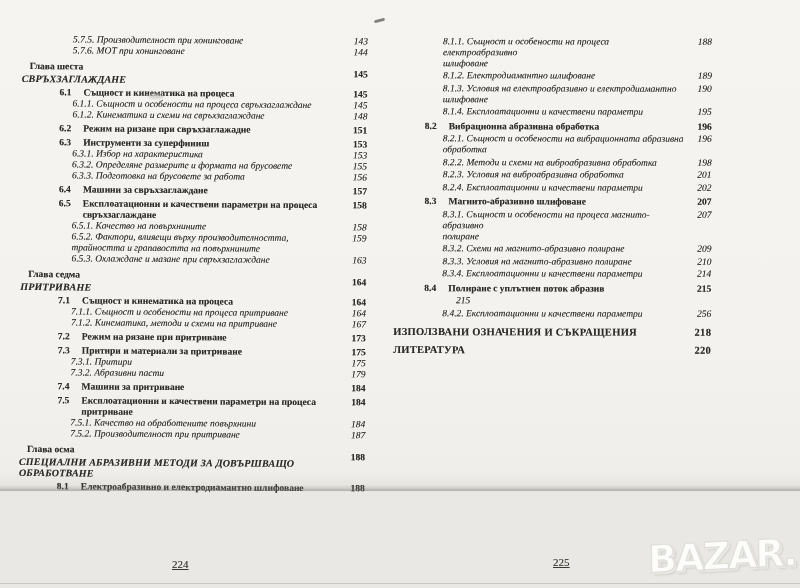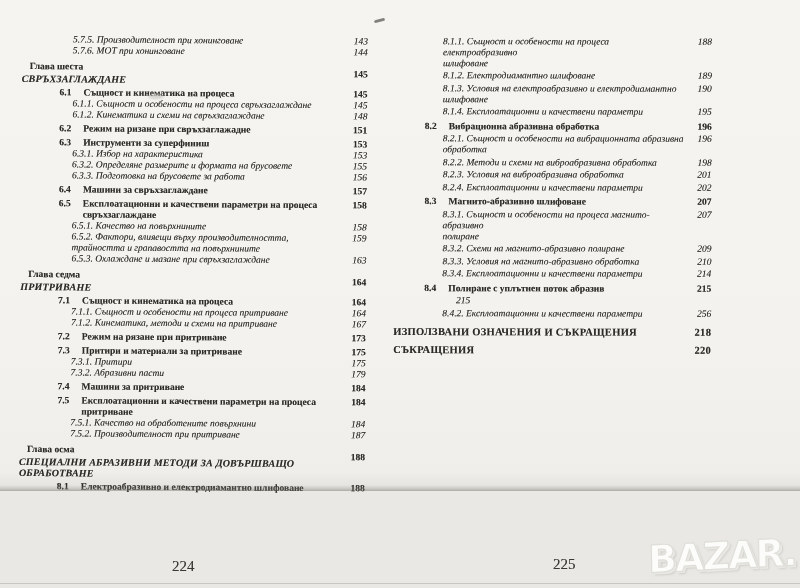--- a/index.html
+++ b/index.html
@@ -53,23 +53,24 @@
   }
 
   .top {
     font-weight: bold; font-size: 10.5px;
     letter-spacing: 0.3px;
     padding-left: 0; margin-top: 7px !important; justify-content: flex-end;
   }
 
   .footer-num {
     position: absolute;
-    font-size: 15px;
+    font-size: 11px;
     color: #3a3833;
     text-shadow: 0 0 0.5px rgba(70,66,60,0.5);
+    text-decoration: underline;
   }
   .footer-left  { left: 172px; top: 558px; }
   .footer-right { left: 553px; top: 556px; }
 
   .watermark {
     position: absolute;
     left: 648px; top: 534px;
     font-family: "DejaVu Sans", sans-serif;
     font-weight: bold;
     font-size: 38px;
@@ -317,21 +318,21 @@
       <div class="row sub">
         <span class="txt">8.3.1. Същност и особености на процеса магнито-абразивно
 полиране</span>
         <span class="pg">207</span>
       </div>
       <div class="row sub">
         <span class="txt">8.3.2. Схеми на магнито-абразивно полиране</span>
         <span class="pg">209</span>
       </div>
       <div class="row sub">
-        <span class="txt">8.3.3. Условия на магнито-абразивно обработка</span>
+        <span class="txt">8.3.3. Условия на магнито-абразивно полиране</span>
         <span class="pg">210</span>
       </div>
       <div class="row sub">
         <span class="txt">8.3.4. Експлоатационни и качествени параметри</span>
         <span class="pg">214</span>
       </div>
       <div class="row section">
         <span class="num">8.4</span>
         <span class="txt">Полиране с уплътнен поток абразив</span>
         <span class="pg">215</span>
@@ -341,21 +342,21 @@
       </div>
       <div class="row sub">
         <span class="txt">8.4.2. Експлоатационни и качествени параметри</span>
         <span class="pg">256</span>
       </div>
       <div class="row top">
         <span class="txt">ИЗПОЛЗВАНИ ОЗНАЧЕНИЯ И СЪКРАЩЕНИЯ</span>
         <span class="pg">218</span>
       </div>
       <div class="row top">
-        <span class="txt">СЪКРАЩЕНИЯ</span>
+        <span class="txt">ЛИТЕРАТУРА</span>
         <span class="pg">220</span>
       </div>
     </div>
 
   <div class="footer-num footer-left">224</div>
 
   <div class="footer-num footer-right">225</div>
 
   <div class="watermark">BAZAR.</div>
 

